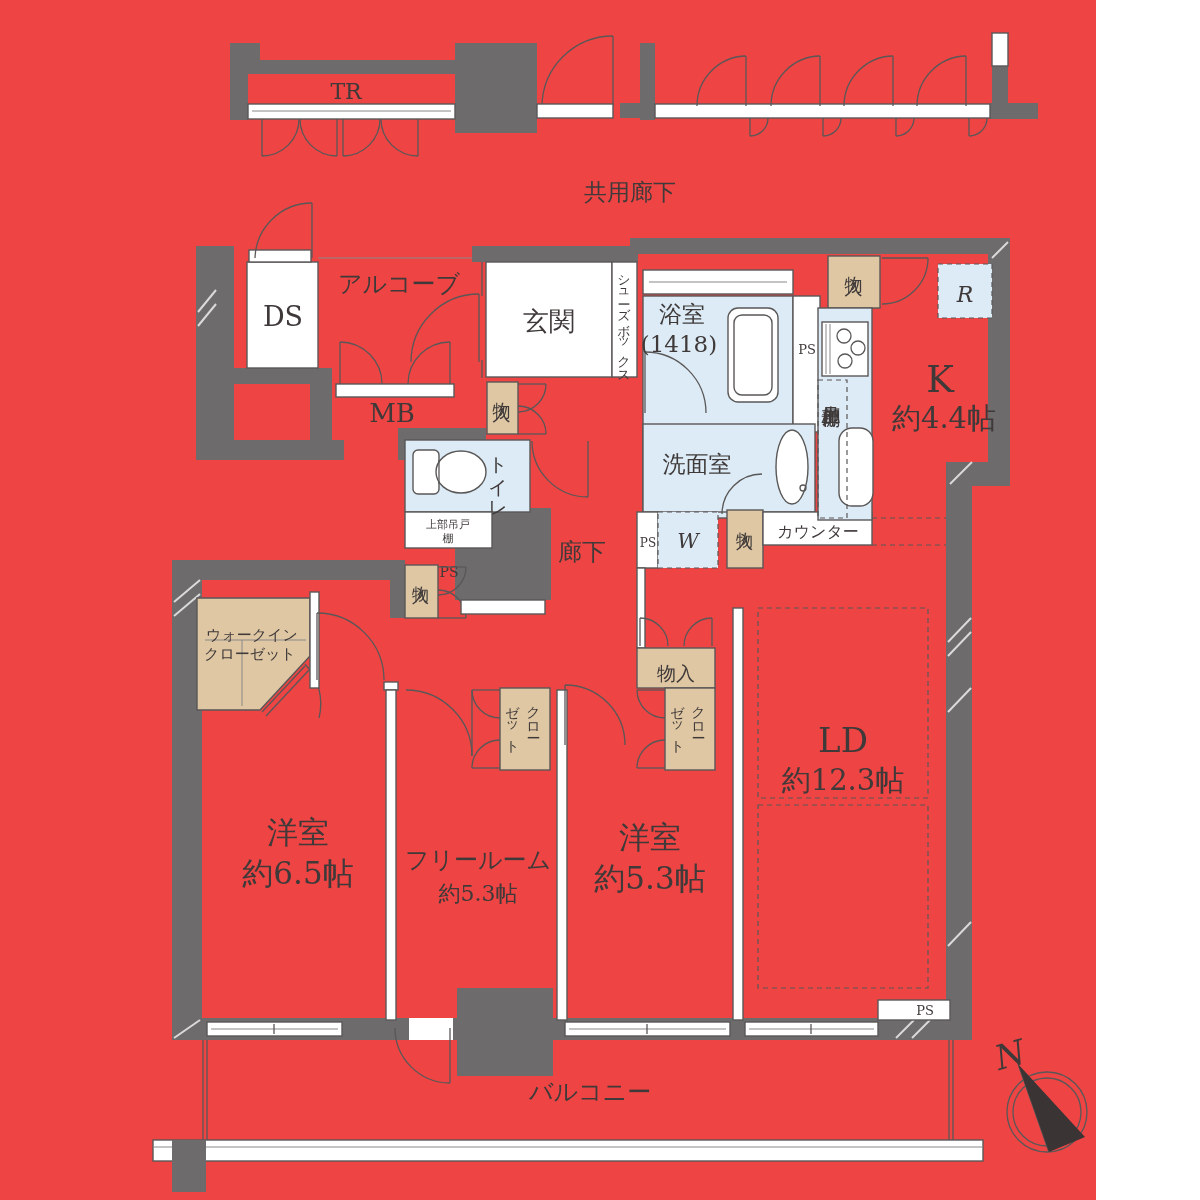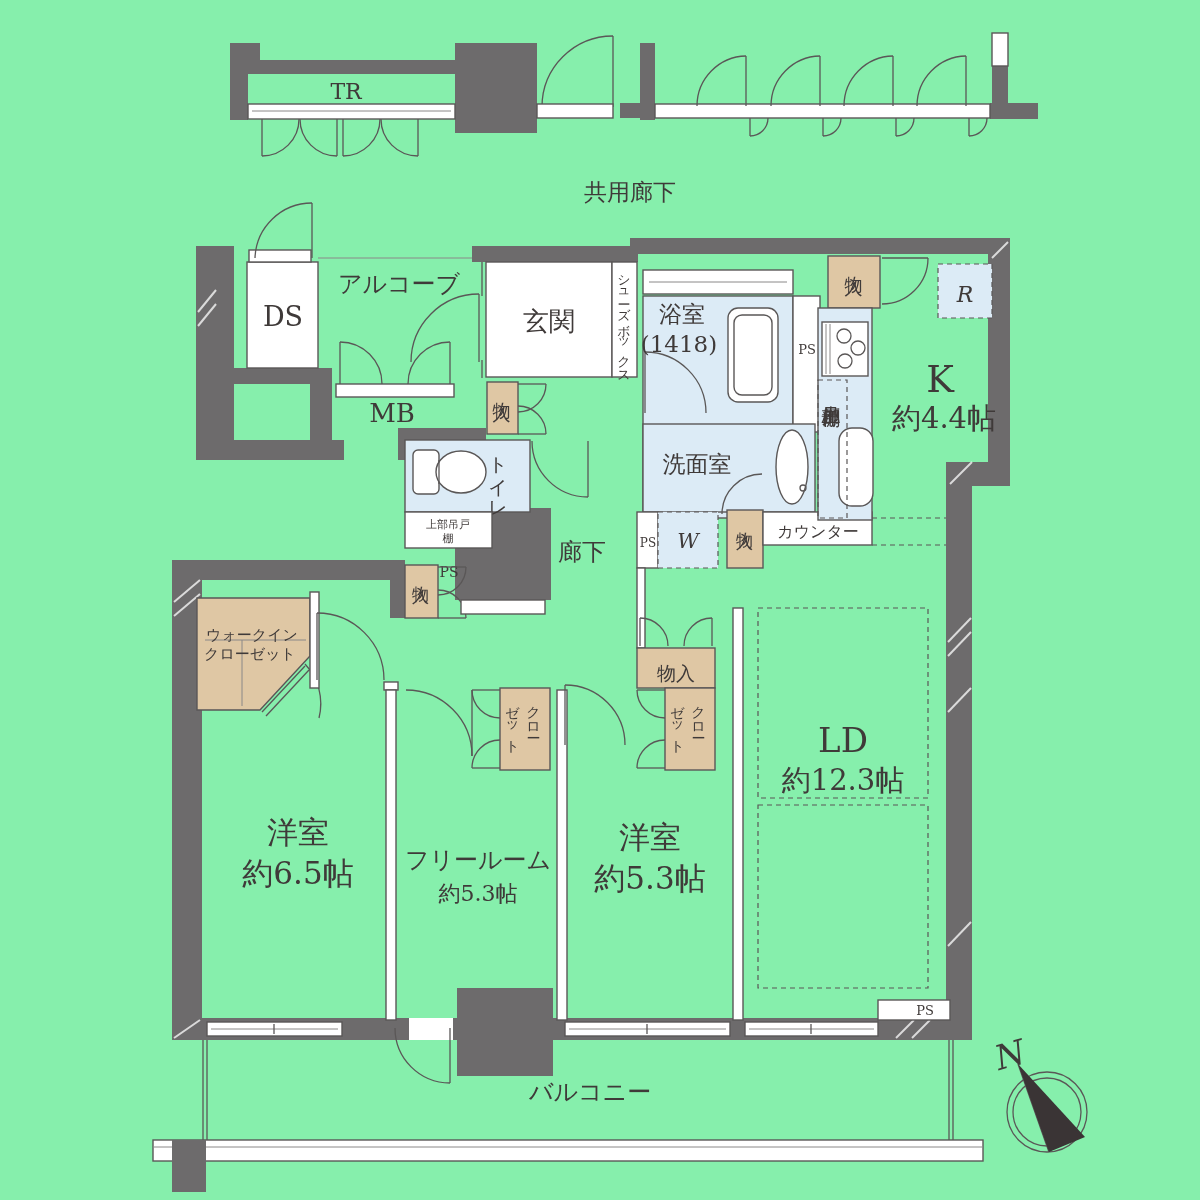--- a/index.html
+++ b/index.html
@@ -1,16 +1,16 @@
 <!DOCTYPE html>
 <html><head>
 <meta charset="utf-8">
 <style>
   html,body{margin:0;padding:0;background:#ffffff;}
-  .stage{width:1200px;height:1200px;position:relative;background:#86efac;}
+  .stage{width:1096px;height:1200px;position:relative;background:#ef4444;}
   svg{display:block;}
   .wall{fill:#6d6b6c;stroke:none;}
   .wet{fill:#dcebf6;stroke:#5a5757;stroke-width:1.4;}
   .tan{fill:#dfc7a4;stroke:#5a5757;stroke-width:1.4;}
   .wbox{fill:#ffffff;stroke:#5a5757;stroke-width:1.4;}
   .ln{stroke:#5a5757;stroke-width:1.3;fill:none;}
   .thin{stroke:#8a8888;stroke-width:1;fill:none;}
   .dash{stroke:#5a5757;stroke-width:1.2;fill:none;stroke-dasharray:5 4;}
   .dashwet{fill:#dcebf6;stroke:#5a5757;stroke-width:1.2;stroke-dasharray:5 4;}
   .hatch{stroke:#ffffff;stroke-width:2;opacity:.75;}

